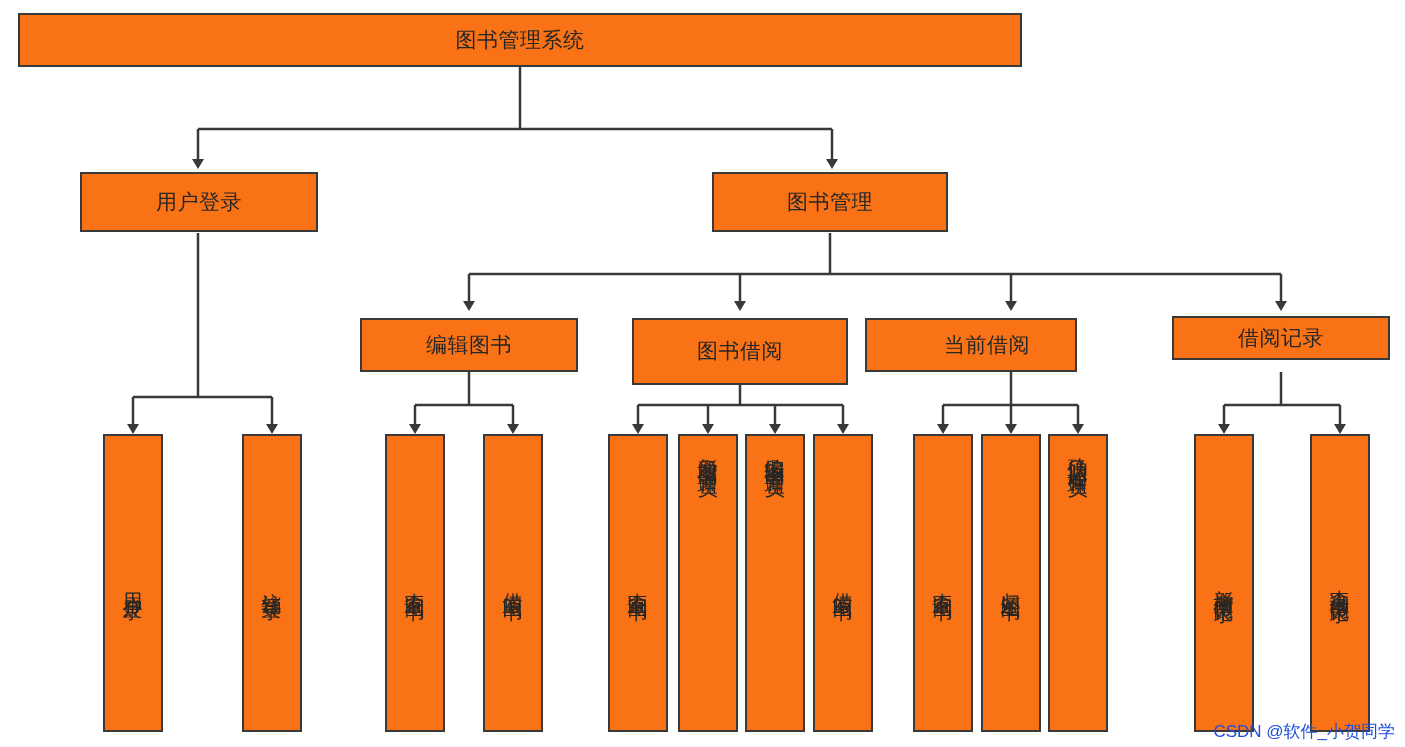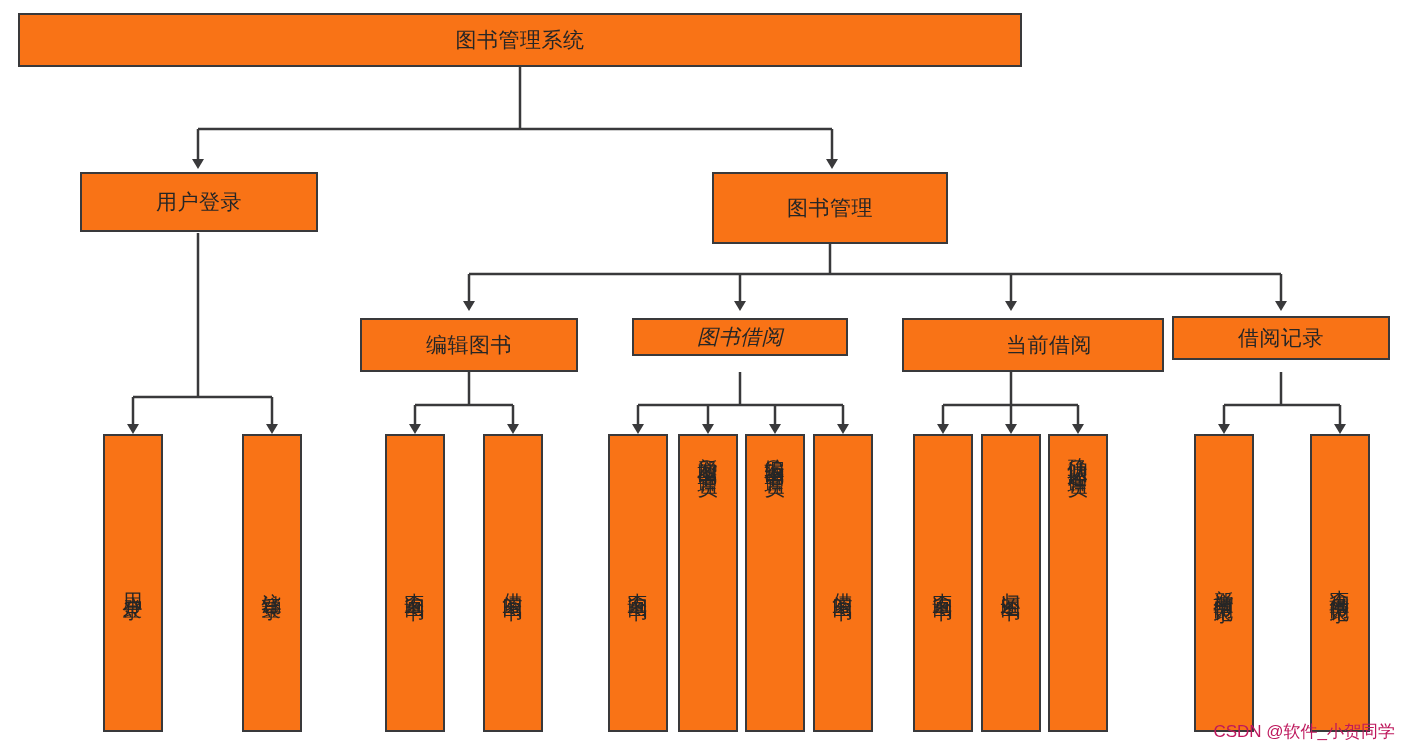--- a/index.html
+++ b/index.html
@@ -61,21 +61,21 @@
   }
   .leaf.short {
     align-items: center;
     padding-top: 0;
   }
   #watermark {
     position: absolute;
     right: 10px;
     bottom: 4px;
     font-size: 17px;
-    color: #be185d;
+    color: #1d4ed8;
     z-index: 5;
     white-space: nowrap;
     font-family: "Liberation Sans", "DejaVu Sans", sans-serif;
   }
 </style>
 </head>
 <body>
 
 <div id="canvas">
 
@@ -130,33 +130,33 @@
   </svg>
 
   <div class="node" style="left:18px; top:13px; width:1004px; height:54px;">
     <span class="node-label">图书管理系统</span>
   </div>
 
   <div class="node" style="left:80px; top:172px; width:238px; height:60px;">
     <span class="node-label">用户登录</span>
   </div>
 
-  <div class="node" style="left:712px; top:172px; width:236px; height:72px;">
+  <div class="node" style="left:712px; top:172px; width:236px; height:60px;">
     <span class="node-label">图书管理</span>
   </div>
 
   <div class="node" style="left:360px; top:318px; width:218px; height:54px;">
     <span class="node-label">编辑图书</span>
   </div>
 
-  <div class="node" style="left:632px; top:318px; width:216px; height:38px;font-style:italic;">
+  <div class="node" style="left:632px; top:318px; width:216px; height:67px;">
     <span class="node-label">图书借阅</span>
   </div>
 
-  <div class="node" style="left:902px; top:318px; width:262px; height:54px;padding-left:32px;">
+  <div class="node" style="left:865px; top:318px; width:212px; height:54px;padding-left:32px;">
     <span class="node-label">当前借阅</span>
   </div>
 
   <div class="node" style="left:1172px; top:316px; width:218px; height:44px;font-family:Liberation Serif, serif;">
     <span class="node-label">借阅记录</span>
   </div>
 
   <div class="node leaf short" style="left:103px; top:434px; width:60px; height:298px;">
     <span class="node-label">用户登录</span>
   </div>

